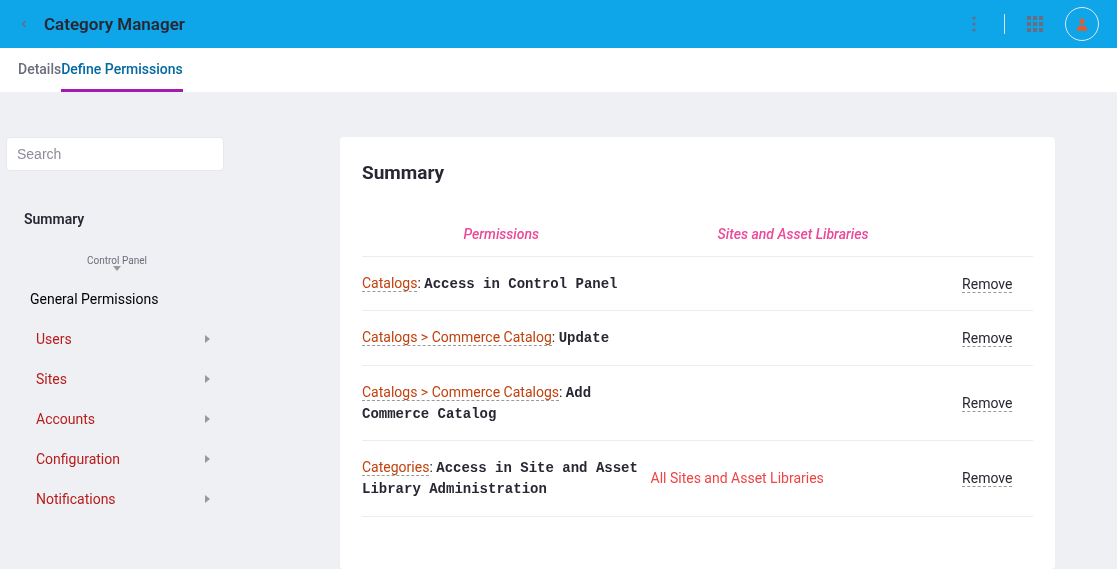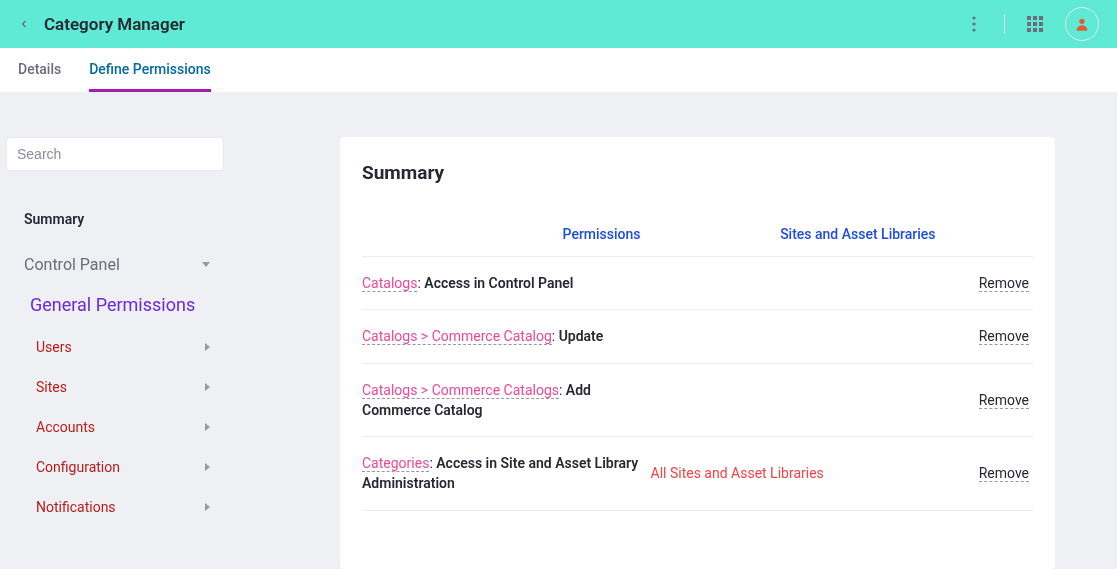--- a/index.html
+++ b/index.html
@@ -7,21 +7,21 @@
       font-family: -apple-system, BlinkMacSystemFont, "Segoe UI", Roboto, Helvetica, Arial, sans-serif;
       width: 1117px;
       height: 569px;
       background:#eef0f3;
       color:#333;
       overflow: hidden;
     }
 
     
     .topbar {
-      background:#5eead4;
+      background:#0ea5e9;
       height:48px;
       display:flex;
       align-items:center;
       padding: 0 18px;
       justify-content:space-between;
     }
     .topbar-left { display:flex; align-items:center; gap:14px;}
     .back-chevron { color:#6b6c7e; cursor:pointer; display:flex; }
     .page-title { font-size:17px; font-weight:600; color:#272833;}
     .topbar-right { display:flex; align-items:center; gap:14px;}
@@ -30,21 +30,20 @@
     .avatar { width:34px; height:34px; border-radius:50%; border:1px solid #e7e7ed; display:flex; align-items:center; justify-content:center;}
     .avatar svg { color:#e05d33; }
 
     
     .tabs {
       background:#fff;
       height:44px;
       display:flex;
       align-items:flex-end;
       padding: 0 18px;
-      gap: 28px;
       border-bottom:0;
     }
     .tab {
       color:#6b6c7e;
       font-size:14px;
       padding: 12px 0 12px 0;
       border-bottom:3px solid transparent;
       cursor:pointer;
       font-weight:500;
     }
@@ -86,32 +85,33 @@
       font-weight:600;
       color:#272833;
       padding: 20px 18px 10px 18px;
     }
     .sb-cp-head {
       display:flex;
       justify-content:space-between;
       align-items:center;
       padding: 18px 14px 8px 18px;
       color:#6b6c7e;
-      font-size:16px;
-      cursor:pointer;
+      font-size:10px;
+      cursor:pointer;
+      flex-direction:column;
     }
     .caret {
       width:0; height:0;
       border-left:4px solid transparent;
       border-right:4px solid transparent;
       border-top:5px solid #999;
     }
     .sb-link {
-      color:#6d28d9;
-      font-size:18px;
+      color:#000000;
+      font-size:14px;
       padding: 12px 12px 12px 24px;
       cursor:pointer;
     }
     .sb-item {
       display:flex;
       align-items:center;
       justify-content:space-between;
       color:#b91c1c;
       font-size:14px;
       padding: 12px 14px 12px 30px;
@@ -140,47 +140,48 @@
       font-weight:700;
       color:#272833;
       margin-bottom: 28px;
     }
     table {
       width:100%;
       border-collapse:collapse;
       font-size:14px;
     }
     th {
-      text-align:right;
-      color:#1d4ed8;
+      text-align:center;
+      color:#ec4899;
       font-weight:500;
       padding: 14px 10px 14px 0;
       border-bottom:1px solid #ececf0;
+      font-style:italic;
     }
     td {
       padding: 16px 10px 16px 0;
       border-bottom:1px solid #ececf0;
       vertical-align:middle;
       color:#272833;
     }
     td.permcell { width:43%; line-height:1.45;}
     td.sitecell { color:#ef4444;}
     .perm-link {
       border-bottom:1px dashed #999;
       cursor:pointer;
-      color:#ec4899;
-    }
-    .perm-action { font-weight:600; }
+      color:#c2410c;
+    }
+    .perm-action { font-weight:600;font-family:Liberation Mono, monospace; }
     .remove-link {
       color:#272833;
       border-bottom:1px dashed #999;
       cursor:pointer;
       font-size:14px;
     }
-    td.removecell { text-align:right; padding-right:4px;}
+    td.removecell { text-align:center; padding-right:4px;}
   </style>
 </head>
 <body>
 
 <div class="topbar">
   <div class="topbar-left">
     <span class="back-chevron">
       <svg width="12" height="16" viewBox="0 0 24 24" fill="none" stroke="currentColor" stroke-width="2.5">
           <polyline points="15 18 9 12 15 6"></polyline>
         </svg>

